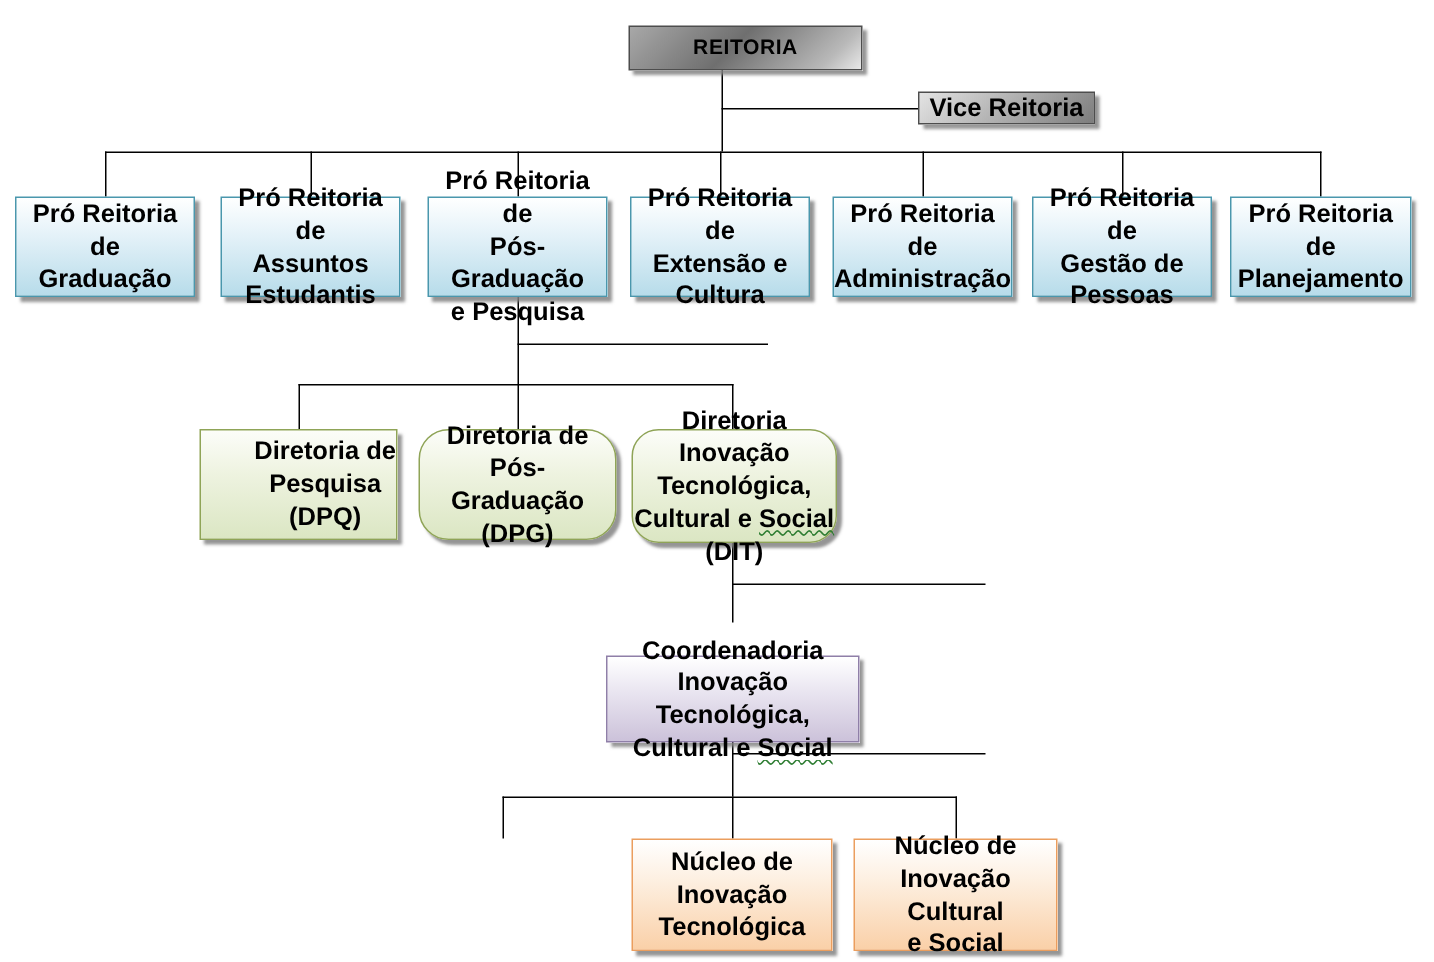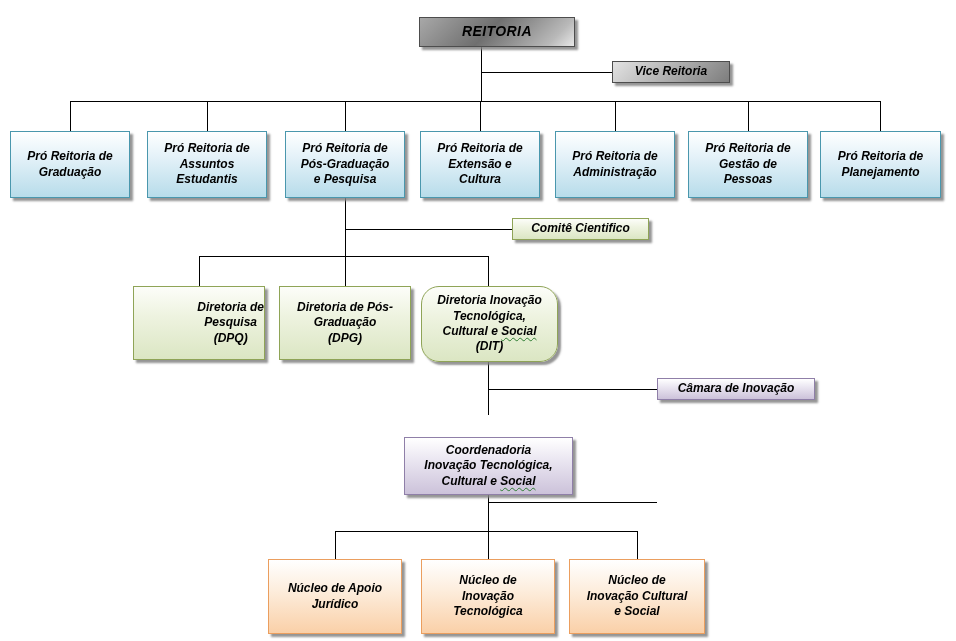--- a/index.html
+++ b/index.html
@@ -5,36 +5,35 @@
   * { margin: 0; padding: 0; box-sizing: border-box; }
   html, body { background: #ffffff; }
   body { font-family: "Liberation Sans", sans-serif; }
 
   .canvas {
     position: relative;
     width: 956px;
     height: 641px;
     background: #ffffff;
     overflow: hidden;
-    font-style: italic;
   }
 
   .line { position: absolute; background: #000000; }
   .line.h { height: 1px; }
   .line.v { width: 1px; }
 
   .node {
     position: absolute;
     display: flex;
     align-items: center;
     justify-content: center;
     text-align: center;
     font-weight: bold;
     color: #000000;
-    font-size: 12px;
+    font-size: 17px;
     line-height: 1.28;
     white-space: pre-line;
     box-shadow: 3px 3px 2px rgba(130,130,130,0.85);
   }
   .node .lbl { white-space: pre-line; }
 
   .metal {
     background: linear-gradient(135deg, #a8a8a8 0%, #6f6f6f 45%, #b9b9b9 85%, #e8e8e8 100%);
     border: 1px solid #4d4d4d;
   }
@@ -135,56 +134,46 @@
   <div class="node blue" style="left:688px; top:131px; width:120px; height:67px;">
     <span class="lbl">Pró Reitoria de
 Gestão de
 Pessoas</span>
   </div>
   <div class="node blue" style="left:820px; top:131px; width:121px; height:67px;">
     <span class="lbl">Pró Reitoria de
 Planejamento</span>
   </div>
 
-  <div class="node green" style="left:512px; top:218px; width:137px; height:22px;">
-    <span class="lbl">Comitê Cientifico</span>
-  </div>
 
   <div class="node green" style="left:133px; top:286px; width:132px; height:74px;justify-content:flex-end;">
     <span class="lbl">Diretoria de
 Pesquisa
 (DPQ)</span>
   </div>
-  <div class="node green" style="left:279px; top:286px; width:132px; height:74px;">
+  <div class="node green" style="left:279px; top:286px; width:132px; height:74px;border-radius:20px;">
     <span class="lbl">Diretoria de Pós-
 Graduação
 (DPG)</span>
   </div>
   <div class="node green" style="left:421px; top:286px; width:137px; height:76px;border-radius:18px;">
     <span class="lbl"><span>Diretoria Inovação
 Tecnológica,
 Cultural e </span><span class="wavy">Social</span><span>
 (DIT)</span></span>
   </div>
 
-  <div class="node purple" style="left:657px; top:378px; width:158px; height:22px;">
-    <span class="lbl">Câmara de Inovação</span>
-  </div>
 
   <div class="node purple" style="left:404px; top:437px; width:169px; height:58px;">
     <span class="lbl"><span>Coordenadoria
 Inovação Tecnológica,
 Cultural e </span><span class="wavy">Social</span><span></span></span>
   </div>
 
 
-  <div class="node orange" style="left:268px; top:559px; width:134px; height:75px;">
-    <span class="lbl">Núcleo de Apoio
-Jurídico</span>
-  </div>
   <div class="node orange" style="left:421px; top:559px; width:134px; height:75px;">
     <span class="lbl">Núcleo de
 Inovação
 Tecnológica</span>
   </div>
   <div class="node orange" style="left:569px; top:559px; width:136px; height:75px;">
     <span class="lbl">Núcleo de
 Inovação Cultural
 e Social</span>
   </div>

